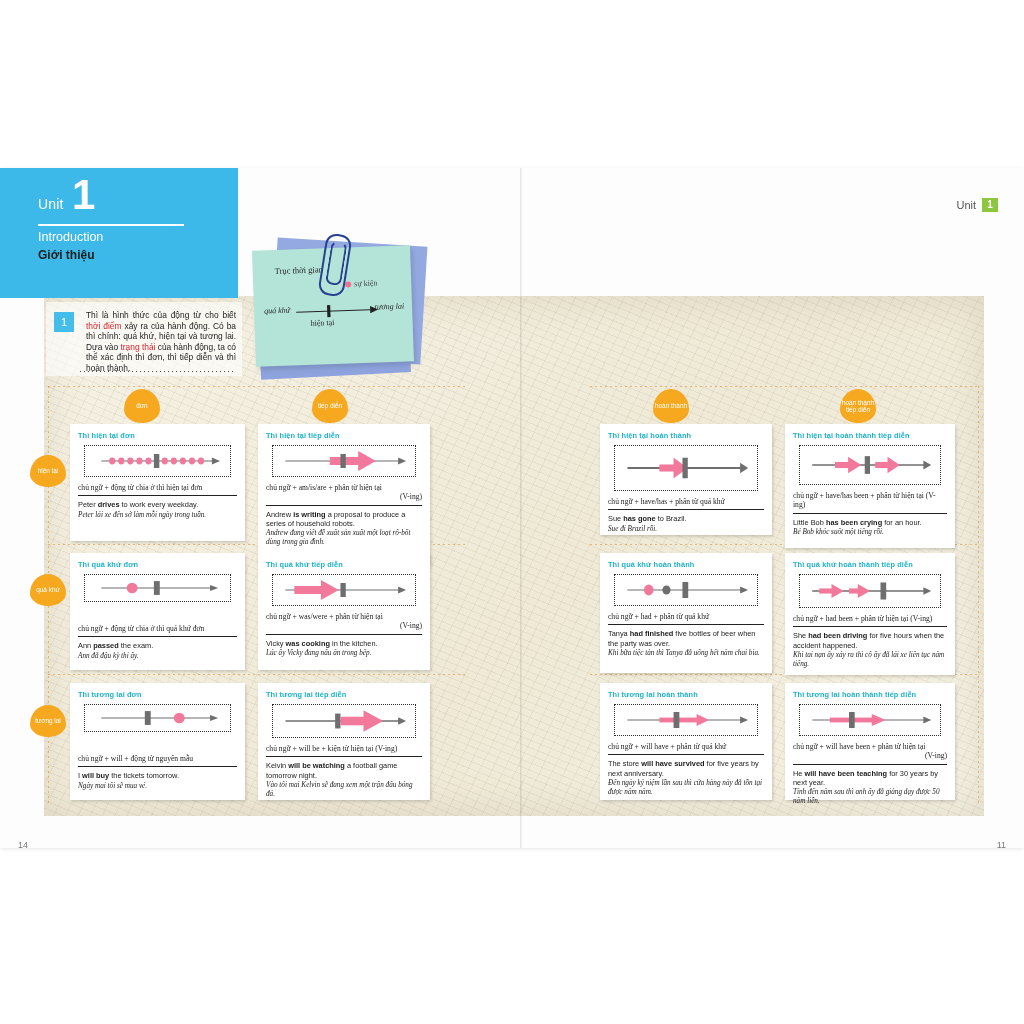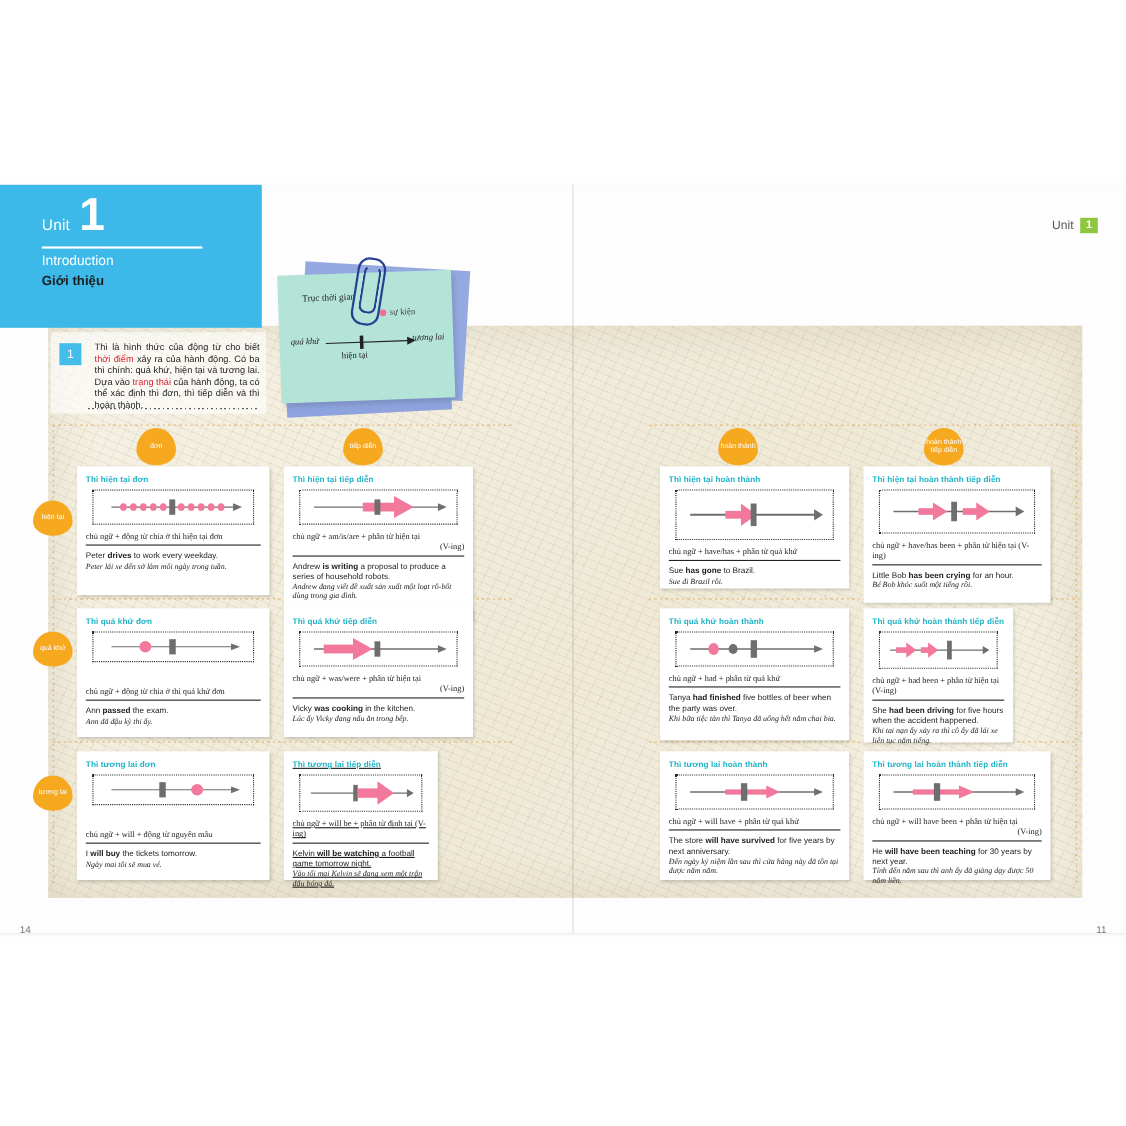--- a/index.html
+++ b/index.html
@@ -384,21 +384,21 @@
         <circle cx="38" cy="15" r="5.4" fill="#f2789c"></circle>
         <circle cx="58" cy="15" r="4.6" fill="#6e6e6e"></circle>
         <rect x="76" y="7" width="6.5" height="16" fill="#6e6e6e"></rect>
       </svg>
     </div>
     <div class="formula"><span>chủ ngữ + had + phân từ quá khứ</span></div>
     <p class="eng"><span>Tanya </span><b>had finished</b><span> five bottles of beer when the party was over.</span></p>
     <p class="vie">Khi bữa tiệc tàn thì Tanya đã uống hết năm chai bia.</p>
   </div>
 
-  <div class="card" style="left:785px;top:553px;width:136px;height:122px;">
+  <div class="card" style="left:785px;top:553px;width:170px;height:122px;">
     <div class="card-title">Thì quá khứ hoàn thành tiếp diễn</div>
     <div class="tl-box" style="height:32px;">
       <svg viewBox="0 0 160 30" preserveAspectRatio="none">
         <line x1="14" y1="15" x2="146" y2="15" stroke="#6e6e6e" stroke-width="1.2"></line>
         <polygon points="141,11.5 150,15 141,18.5" fill="#6e6e6e"></polygon>
         <g fill="#f2789c">
           <rect x="22" y="12.6" width="18" height="4.8"></rect>
             <polygon points="36,8.5 50,15 36,21.5"></polygon>
           <rect x="56" y="12.6" width="14" height="4.8"></rect>
             <polygon points="66,8.5 80,15 66,21.5"></polygon>
@@ -419,34 +419,34 @@
         <polygon points="138,11.5 147,15 138,18.5" fill="#6e6e6e"></polygon>
         <rect x="66" y="7" width="6.5" height="16" fill="#6e6e6e"></rect>
         <circle cx="104" cy="15" r="6" fill="#f2789c"></circle>
       </svg>
     </div>
     <div class="formula"><span>chủ ngữ + will + động từ nguyên mẫu</span></div>
     <p class="eng"><span>I </span><b>will buy</b><span> the tickets tomorrow.</span></p>
     <p class="vie">Ngày mai tôi sẽ mua vé.</p>
   </div>
 
-  <div class="card" style="left:258px;top:683px;width:140px;height:117px;text-decoration:underline;">
+  <div class="card" style="left:258px;top:683px;width:172px;height:117px;">
     <div class="card-title">Thì tương lai tiếp diễn</div>
     <div class="tl-box" style="height:32px;">
       <svg viewBox="0 0 160 30" preserveAspectRatio="none">
         <line x1="14" y1="15" x2="146" y2="15" stroke="#6e6e6e" stroke-width="1.2"></line>
         <polygon points="141,11.5 150,15 141,18.5" fill="#6e6e6e"></polygon>
         <rect x="70" y="8" width="6" height="14" fill="#6e6e6e"></rect>
         <g fill="#f2789c">
             <rect x="76" y="11" width="30" height="8"></rect>
             <polygon points="102,5 124,15 102,25"></polygon>
           </g>
       </svg>
     </div>
-    <div class="formula"><span>chủ ngữ + will be + phân từ định tại (V-ing)</span></div>
+    <div class="formula"><span>chủ ngữ + will be + kiện từ hiện tại (V-ing)</span></div>
     <p class="eng"><span>Kelvin </span><b>will be watching</b><span> a football game tomorrow night.</span></p>
     <p class="vie">Vào tối mai Kelvin sẽ đang xem một trận đấu bóng đá.</p>
   </div>
 
   <div class="card" style="left:600px;top:683px;width:172px;height:117px;">
     <div class="card-title">Thì tương lai hoàn thành</div>
     <div class="tl-box" style="height:30px;">
       <svg viewBox="0 0 160 30" preserveAspectRatio="none">
         <line x1="14" y1="15" x2="146" y2="15" stroke="#6e6e6e" stroke-width="1.2"></line>
         <polygon points="141,11.5 150,15 141,18.5" fill="#6e6e6e"></polygon>

